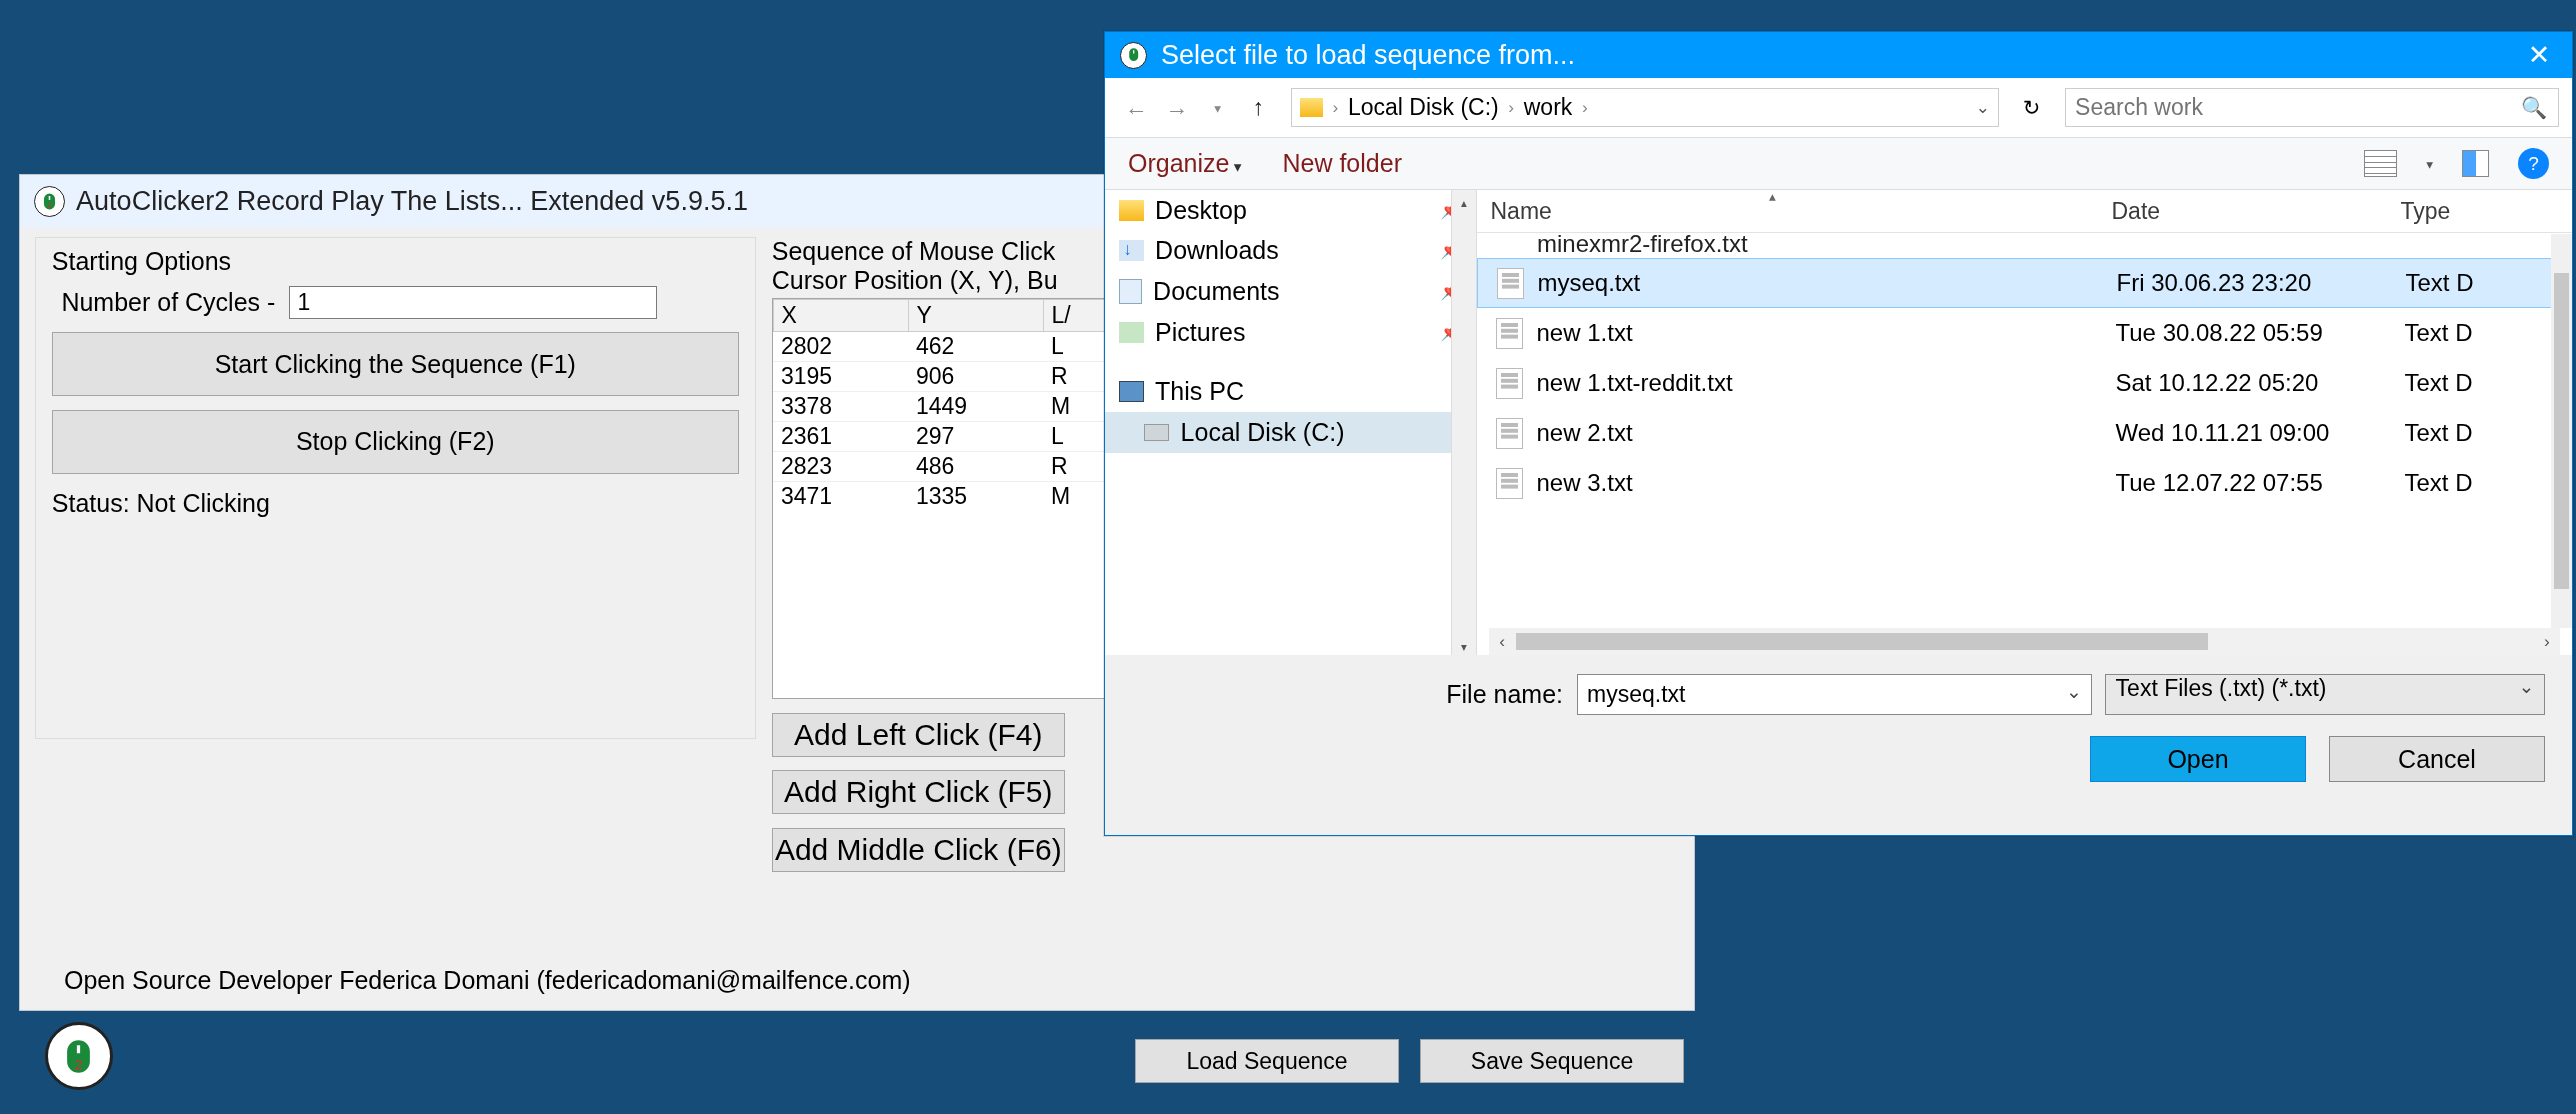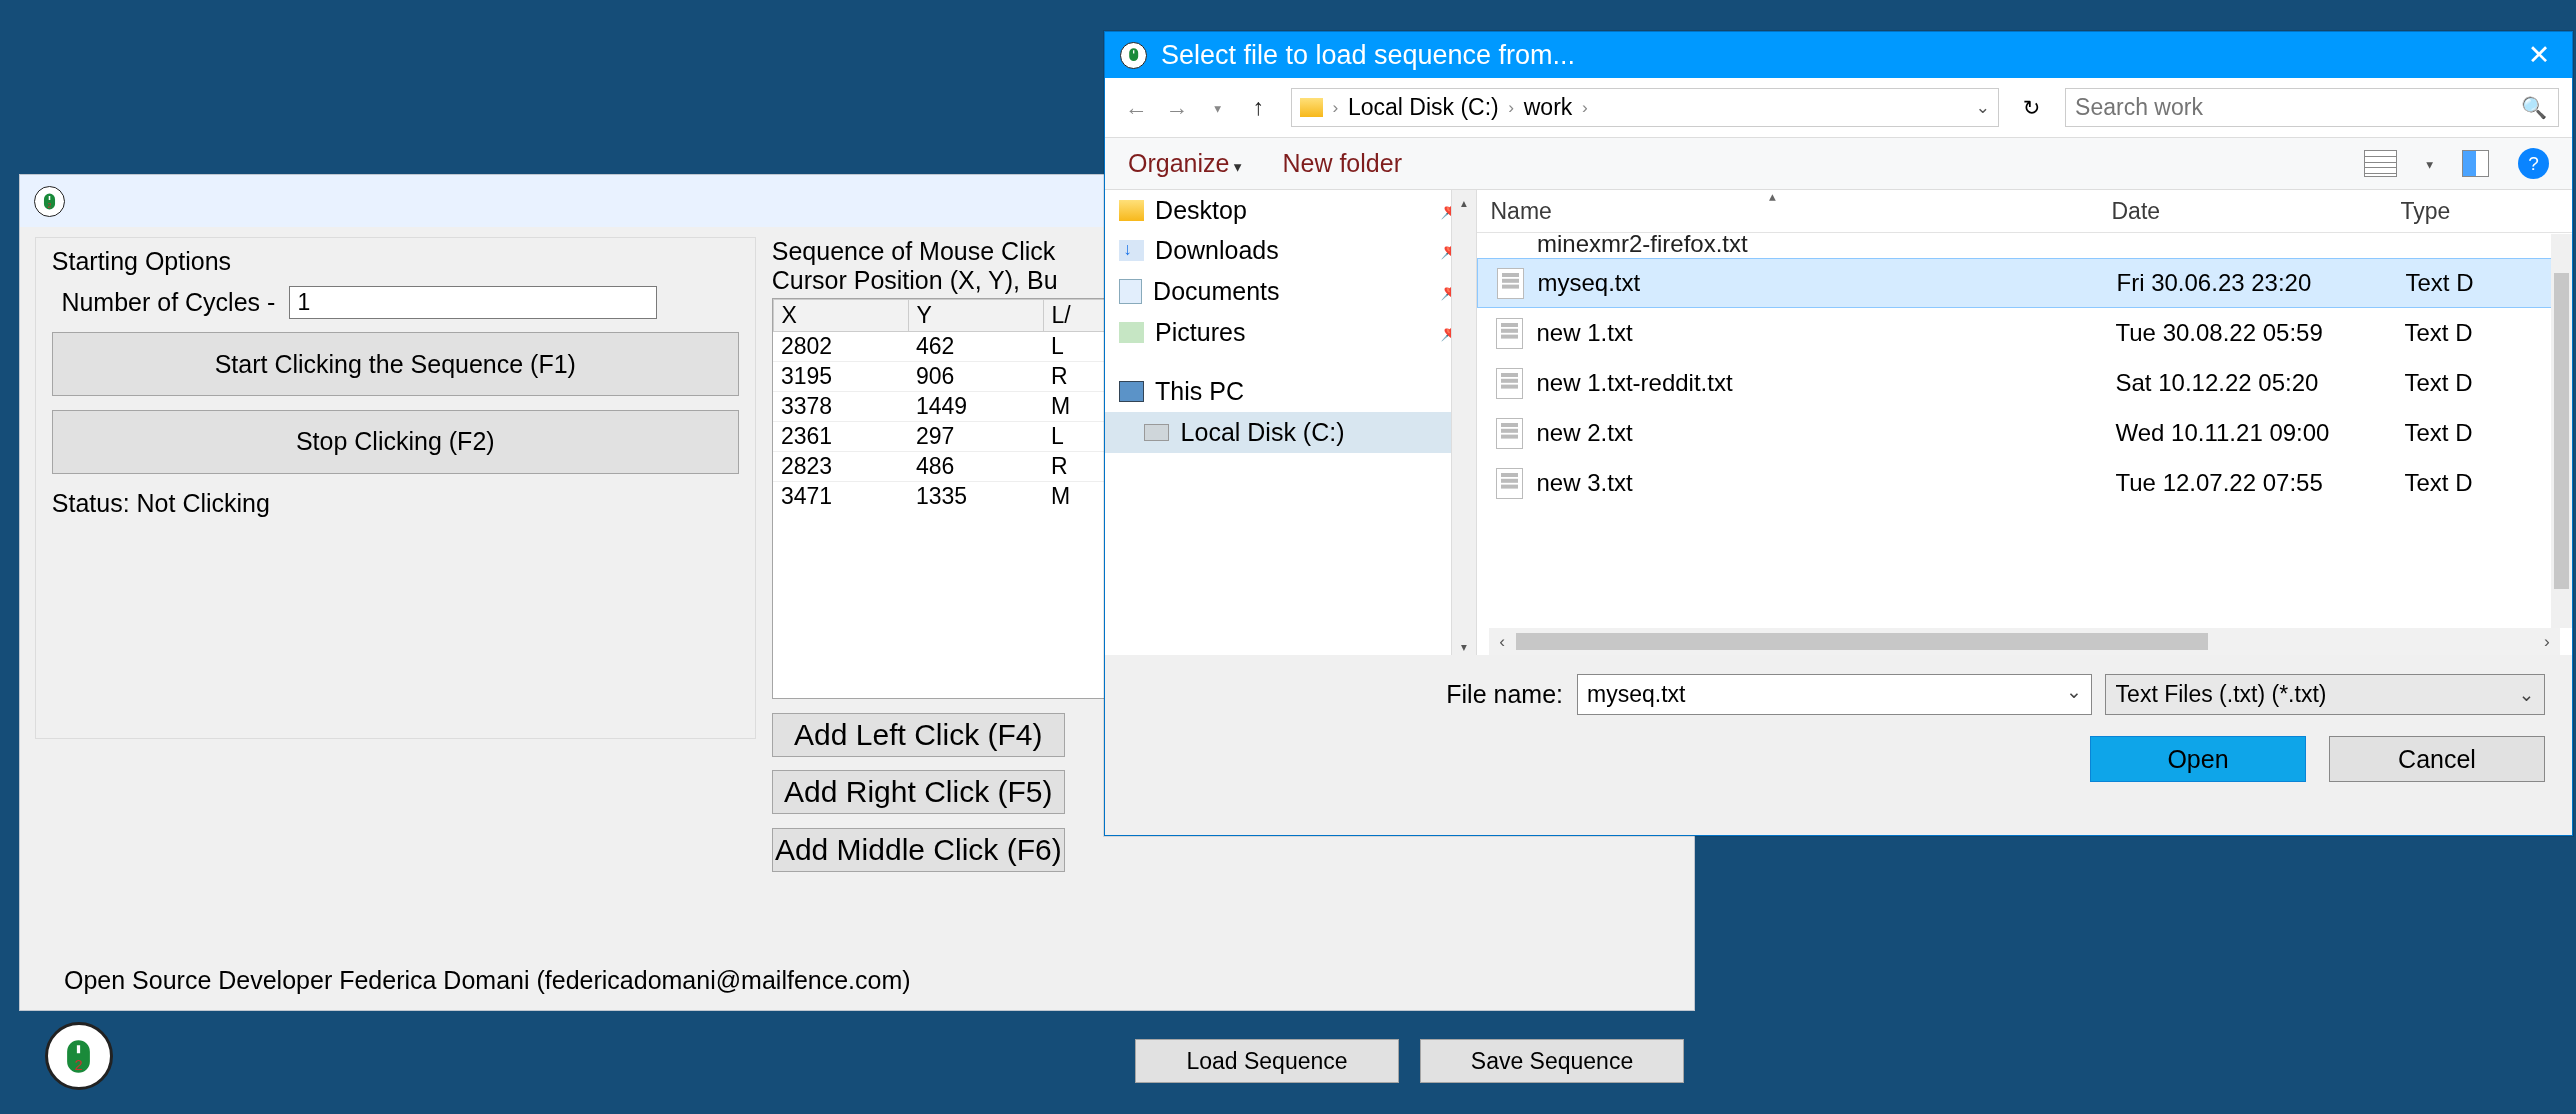--- a/index.html
+++ b/index.html
@@ -114,21 +114,21 @@
 .hsb-arrow { width: 27px; text-align: center; color: #555; font-size: 17.4px; }
 .files-vscroll { position: absolute; right: 0; top: 44px; bottom: 27px; width: 21px; background: #f0f0f0; }
 .files-vscroll .vthumb { position: absolute; top: 10%; bottom: 10%; left: 2.9px; right: 2.9px; background: #c7c7c7; }
 
 .file-footer { padding: 19px 27px 19px 27px; }
 .fname-row { display: flex; align-items: center; gap: 13.5px; justify-content: flex-end; }
 .fname-label { font-size: 25px; }
 .fname-input { width: 515px; height: 41px; border: 1px solid #888; font-size: 23px; padding: 0 9.6px; }
 .fname-combo { position: relative; }
 .fname-combo::after { content: "⌄"; position: absolute; right: 9.6px; top: 5.8px; font-size: 19px; color: #444; }
-.type-select { width: 440px; height: 41px; border: 1px solid #888; background: #e8e8e8; font-size: 23px; padding: 0 9.6px; display: flex; align-items: center; }
+.type-select { width: 440px; height: 41px; border: 1px solid #888; background: #e8e8e8; font-size: 23px; padding: 0 9.6px; display: flex; align-items: flex-start; }
 .type-select::after { content: "⌄"; margin-left: auto; font-size: 19px; color: #444; }
 .btn-row { display: flex; gap: 23px; justify-content: flex-end; margin-top: 21px; }
 .dlg-btn { width: 216px; height: 46px; border: 1px solid #888; background: #e1e1e1; font-size: 25px; }
 .dlg-btn.primary { border: 1.9px solid #0a84d6; background: #0ea5e9; }
 
 
 .taskbar-ico {
   position: absolute; left: 37px; bottom: 17.4px; width: 83px; height: 83px; border-radius: 7.7px;
   display: flex; align-items: center; justify-content: center;
 }
@@ -139,20 +139,21 @@
 <body>
 
 <div class="app-window">
   <div class="app-title">
     <span class="app-icon-img">
       <svg class="app-icon-svg" viewBox="0 0 24 24">
           <path fill="#1a8a3a" d="M12 2a7 7 0 0 1 7 7v6a7 7 0 1 1-14 0V9a7 7 0 0 1 7-7zm-1 3v5h2V5h-2z"></path>
           <text x="12" y="20" text-anchor="middle" font-size="9" fill="#c33">2</text>
         </svg>
     </span>
+    <span class="app-title-text">AutoClicker2 Record Play The Lists... Extended v5.9.5.1</span>
   </div>
 
   <div class="app-body">
     <div class="start-opts">
       <div class="start-opts-title">Starting Options</div>
       <div class="cycles-row">
         <span class="cycles-label">Number of Cycles -</span>
         <input class="cycles-input" value="1" style="">
       </div>
       <button class="big-btn">Start Clicking the Sequence (F1)</button>

